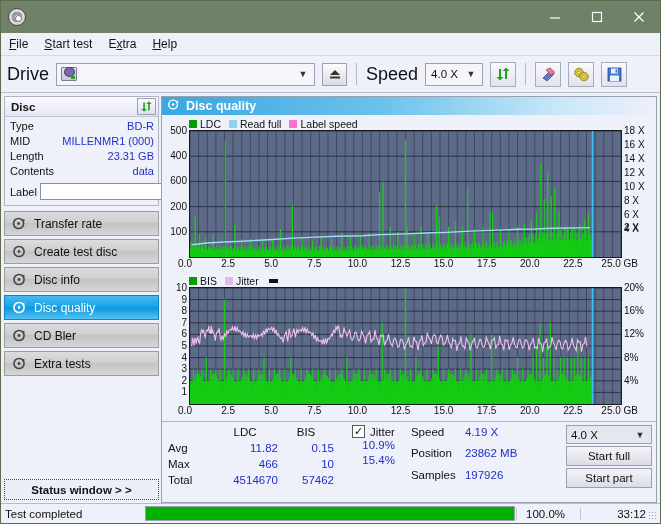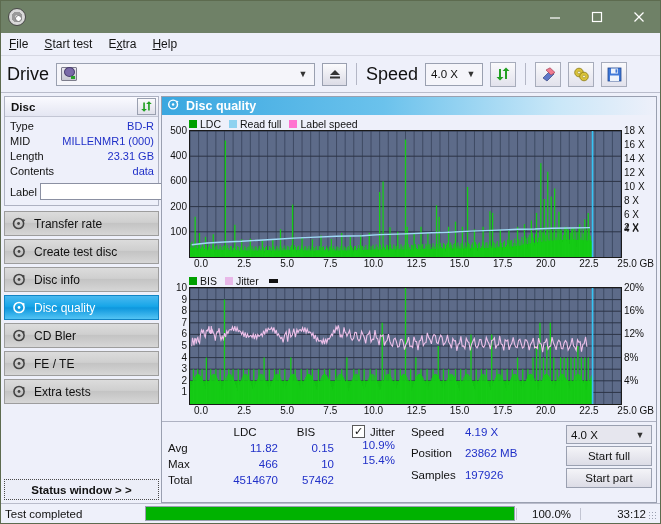--- a/index.html
+++ b/index.html
@@ -145,21 +145,21 @@
   .chart-wrap { padding: 2px 3px 0 3px; }
   .legend { display:flex; align-items:center; gap:4px; font-size: 10.5px; color:#111; padding-left: 24px; height: 13px;}
   .legend .sw { width:8px;height:8px;display:inline-block; }
   .legend .grp { display:flex; align-items:center; gap:3px; margin-right: 4px;}
   .plotrow { display:flex; }
   .ylab-l { width: 24px; position:relative; }
   .ylab-r { width: 31px; position:relative; }
   .ytick { position:absolute; right:2px; font-size:10px; color:#111; transform:translateY(-50%); white-space:nowrap;}
   .ytick-r { position:absolute; left:2px; font-size:10px; color:#111; transform:translateY(-50%); white-space:nowrap;}
   .plot { position:relative; background:#5d6b89; border:1px solid #1a1a1a; flex:1 1 auto; }
-  .xaxis { display:flex; position:relative; height: 14px; margin-left: 36px; margin-right: 31px;}
+  .xaxis { display:flex; position:relative; height: 14px; margin-left: 20px; margin-right: 31px;}
   .xtick { position:absolute; font-size:10px; color:#111; transform:translateX(-50%); top:0; white-space:nowrap;}
   
   .stats {
     margin-top: 2px; border-top: 1px solid #aeb2c2; padding: 3px 4px 2px 6px;
     display:flex; font-size: 11.5px; color:#111; flex: 0 0 auto;
   }
   .st-col { position:relative; }
   .st-grid { display:grid; grid-template-columns: 44px 66px 56px; row-gap:1px; }
   .st-grid div { line-height: 15px; }
   .st-h { text-align:center; font-weight:normal; color:#111; }
@@ -185,21 +185,21 @@
     display:flex; align-items:center; justify-content:center; font-size:11.5px; color:#111;
   }
   
   .statusbar {
     height: 20px; flex:0 0 20px; display:flex; align-items:center;
     background:#eef0fa; border-top:1px solid #b9bccb; font-size:11.5px; color:#111;
   }
   .sb-text { width: 143px; padding-left: 4px; }
   .sb-prog { flex:1 1 auto; height:15px; border:1px solid #9aa0b0; background:#fff; margin:0 1px; position:relative;}
   .sb-fill { position:absolute; left:0; top:0; bottom:0; background:#00b200; }
-  .sb-pct { width: 64px; text-align:left; padding-left:15px; border-left:1px solid #c2c5d2; }
+  .sb-pct { width: 64px; text-align:left; padding-left:9px; border-left:1px solid #c2c5d2; }
   .sb-time { width: 80px; text-align:right; padding-right: 14px; border-left:1px solid #c2c5d2;}
   .grip { position:absolute; right:2px; bottom:2px; width:10px; height:10px;
     background-image: radial-gradient(#9aa0b0 1px, transparent 1px);
     background-size: 3px 3px; }
 </style>
 </head>
 <body>
 
 <div class="app">
 
@@ -367,30 +367,20 @@
         </div>
         <div class="navbtn">
           <span class="nico">
             <svg width="15" height="15" viewBox="0 0 16 16">
                 <circle cx="7.5" cy="8" r="5.4" fill="none" stroke="#444" stroke-width="1.7"></circle>
                 <circle cx="7.5" cy="8" r="1.5" fill="#444"></circle>
                 <path d="M11.5 3 l2.5 1.2 -2.5 1.6" fill="#444"></path>
               </svg>
           </span>
           <span>CD Bler</span>
-        </div>
-        <div class="navbtn">
-          <span class="nico">
-            <svg width="15" height="15" viewBox="0 0 16 16">
-                <circle cx="7.5" cy="8" r="5.4" fill="none" stroke="#444" stroke-width="1.7"></circle>
-                <circle cx="7.5" cy="8" r="1.5" fill="#444"></circle>
-                <path d="M11.5 3 l2.5 1.2 -2.5 1.6" fill="#444"></path>
-              </svg>
-          </span>
-          <span>FE / TE</span>
         </div>
         <div class="navbtn">
           <span class="nico">
             <svg width="15" height="15" viewBox="0 0 16 16">
                 <circle cx="7.5" cy="8" r="5.4" fill="none" stroke="#444" stroke-width="1.7"></circle>
                 <circle cx="7.5" cy="8" r="1.5" fill="#444"></circle>
                 <path d="M11.5 3 l2.5 1.2 -2.5 1.6" fill="#444"></path>
               </svg>
           </span>
           <span>Extra tests</span>

